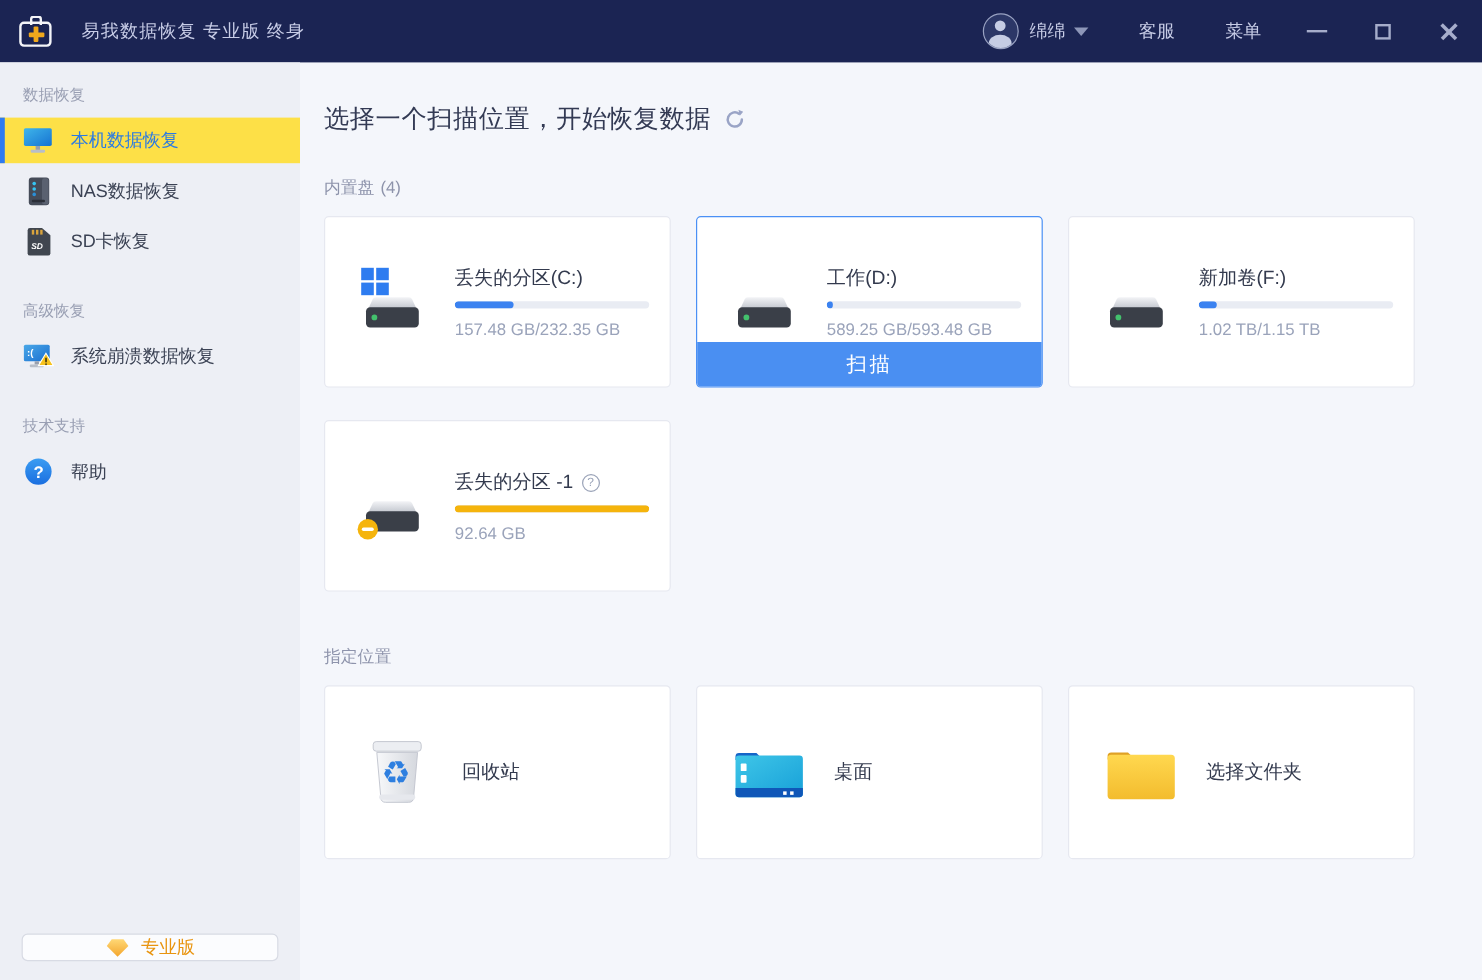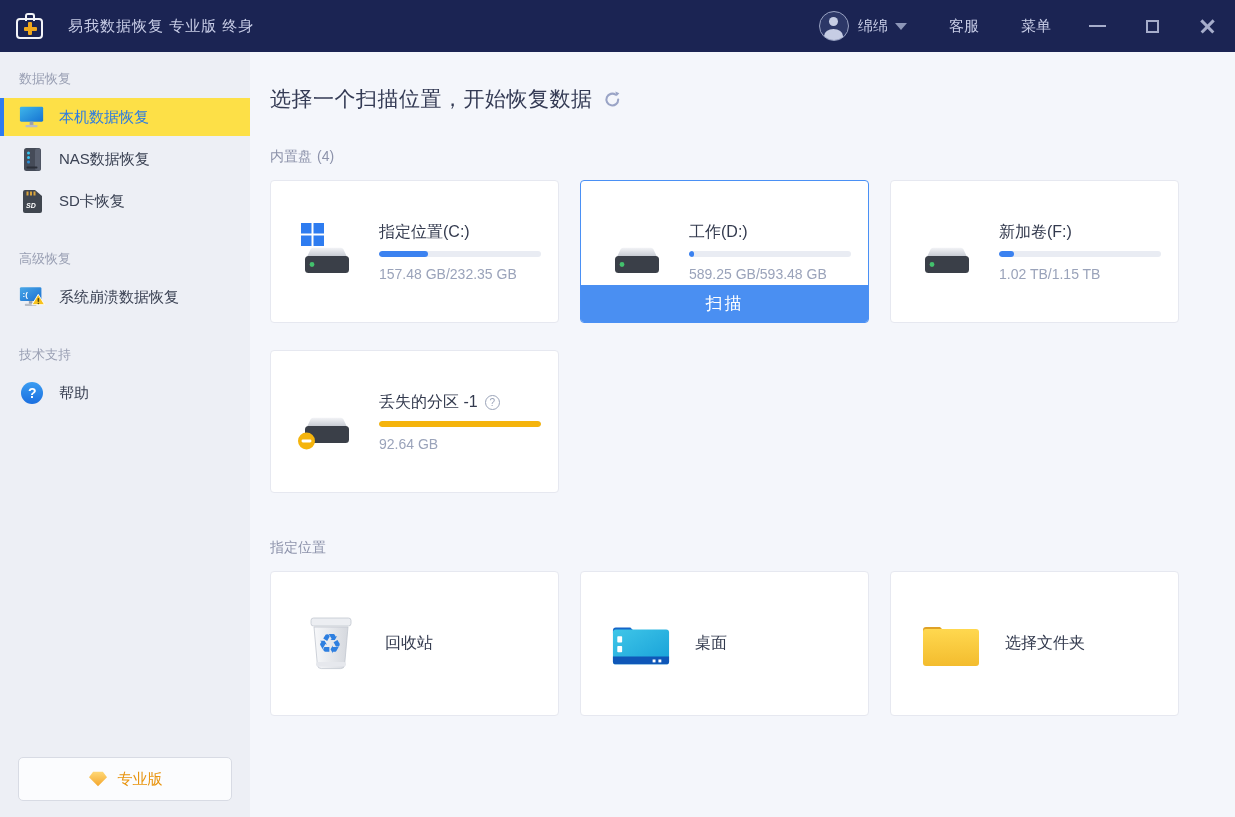--- a/index.html
+++ b/index.html
@@ -61,21 +61,21 @@
   }
   .side-item .ico { width:26px; height:26px; margin-left:19px; flex:none; display:flex; align-items:center; justify-content:center; }
   .side-item .lbl { font-size:15px; color:#3b4254; margin-left:14px; }
   .side-item.active { background:#fde047; }
   .side-item.active::before {
     content:""; position:absolute; left:0; top:0; width:4px; height:38px; background:#2e7bf0;
   }
   .side-item.active .lbl { color:#2c7be2; }
 
   .license-btn {
-    position:absolute; left:18px; right:18px; bottom:16px; height:44px;
+    position:absolute; left:18px; right:18px; bottom:16px; height:23px;
     background:#fbfcfe; border:1px solid #d8dbe4; border-radius:5px;
     display:flex; align-items:center; justify-content:center; gap:10px; cursor:pointer;
   }
   .license-btn .txt { color:#e8940f; font-size:15px; }
 
   
   .main { position:absolute; top:52px; left:250px; width:985px; height:662px; padding-left:20px; }
   .heading-row { margin-top:33px; display:flex; align-items:center; gap:10px; }
   .heading { font-size:21px; color:#333a54; font-weight:500; letter-spacing:0.5px; }
   .refresh { cursor:pointer; display:flex; }
@@ -282,21 +282,21 @@
             <rect x="6" y="0" width="10.5" height="10.5" fill="#2e7cf0"></rect>
             <rect x="18.5" y="0" width="10.5" height="10.5" fill="#2e7cf0"></rect>
             <rect x="6" y="12.5" width="10.5" height="10.5" fill="#2e7cf0"></rect>
             <rect x="18.5" y="12.5" width="10.5" height="10.5" fill="#2e7cf0"></rect>
             <path d="M12,34 l3.5,-7.5 a3,3 0 0 1 2.7,-1.7 h27.6 a3,3 0 0 1 2.7,1.7 l3.5,7.5 z" fill="url(#lid)"></path>
             <rect x="10" y="33" width="44" height="17" rx="3.5" fill="#3a3f48"></rect>
             <circle cx="17" cy="41.5" r="2.4" fill="#43c16d"></circle>
           </svg>
         </div>
         <div class="card-text">
-          <div class="drive-name">指定位置(C:)</div>
+          <div class="drive-name">丢失的分区(C:)</div>
           <div class="bar">
             <div class="bar-fill blue" style="width: 30%;"></div>
           </div>
           <div class="capacity">157.48 GB/232.35 GB</div>
         </div>
       </div>
     </div>
 
     <div class="card selected">
       <div class="card-body">

